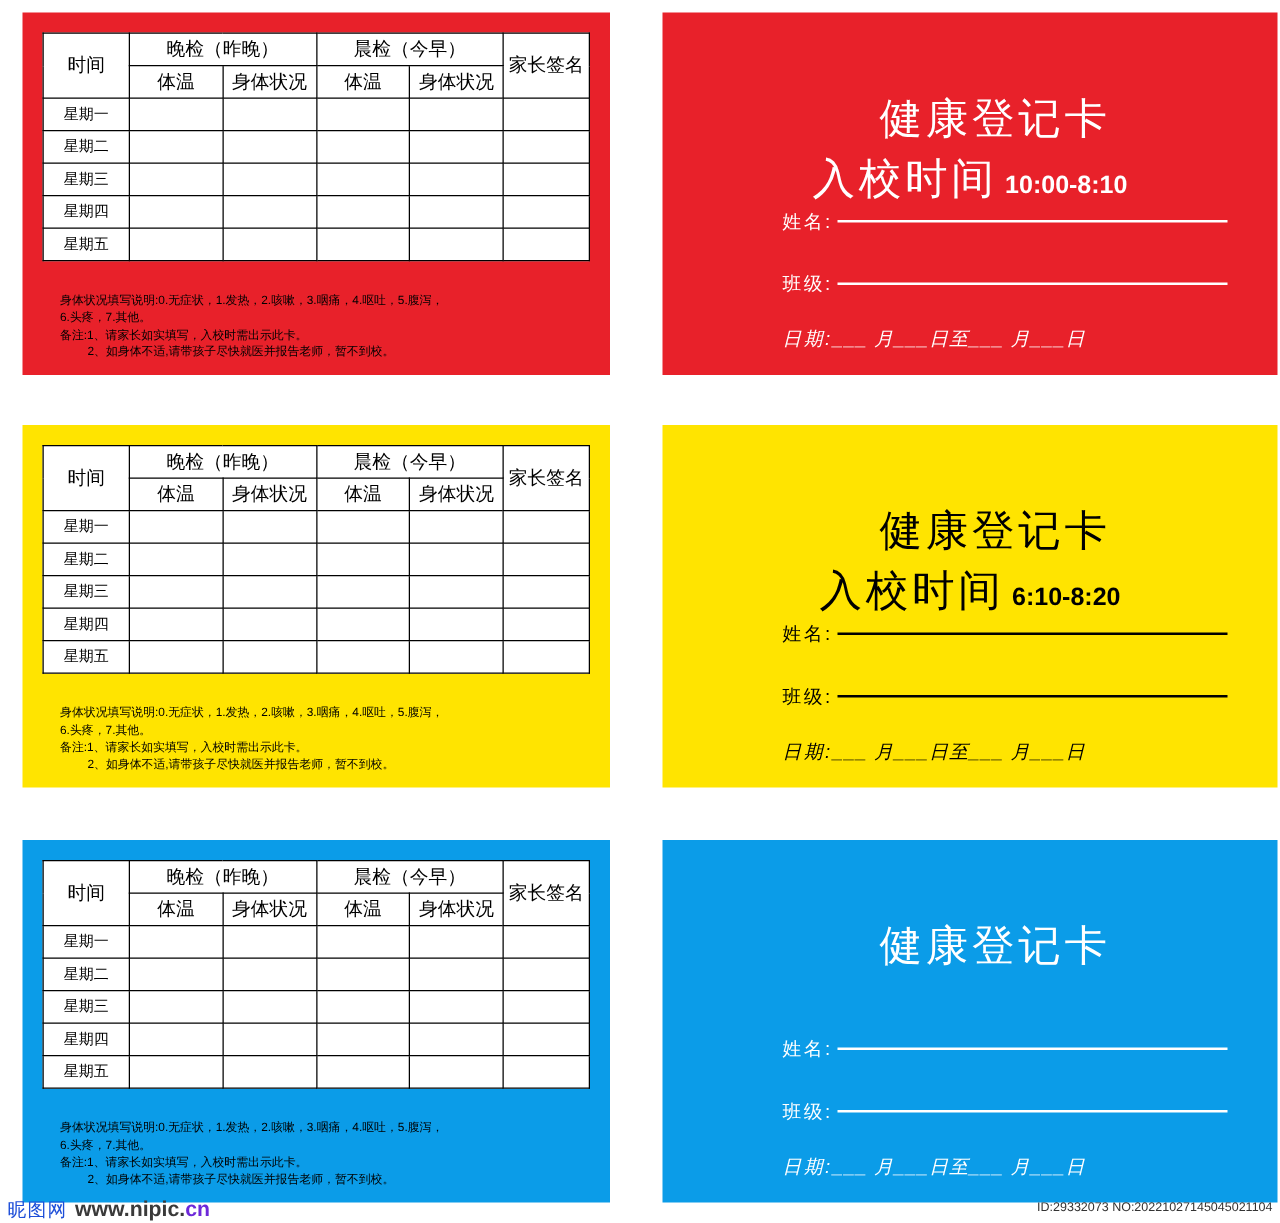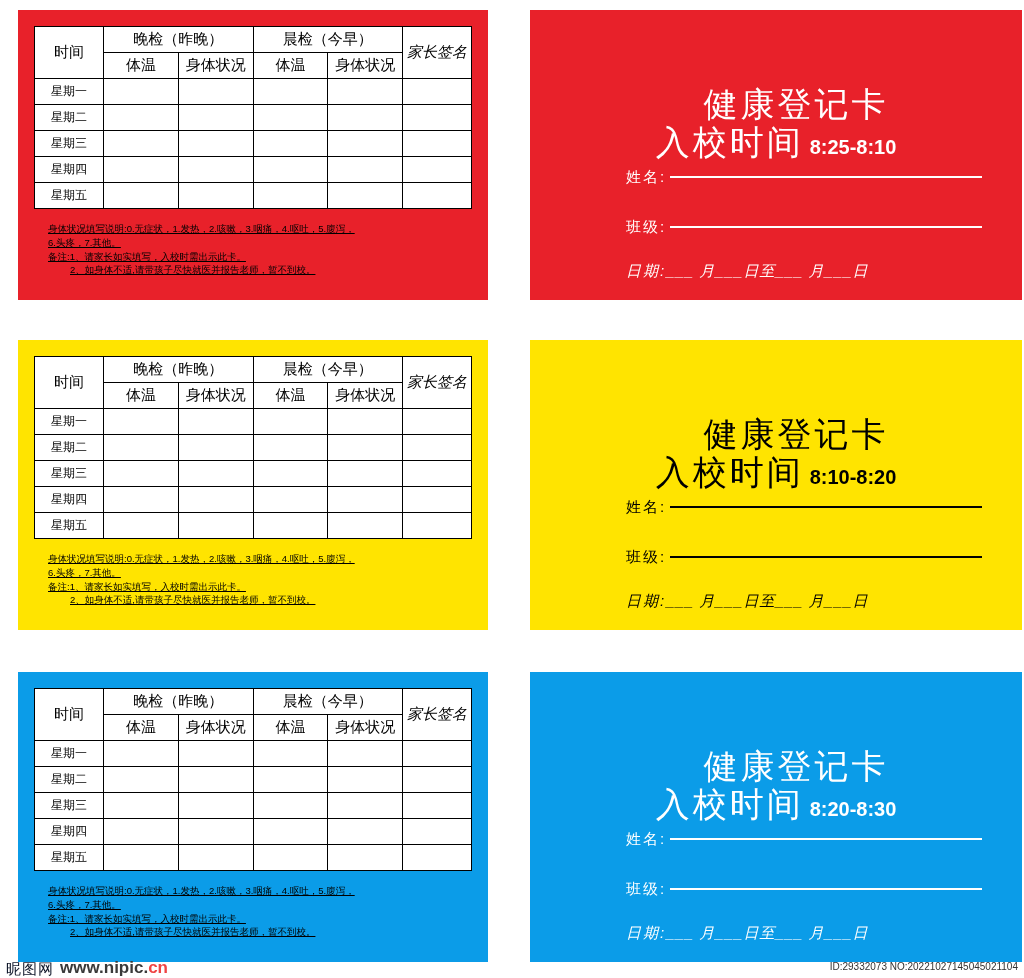--- a/index.html
+++ b/index.html
@@ -48,46 +48,45 @@
     font-weight:normal;
     font-size:12px;
     text-align:center;
     color:#000;
     height:25px;
     padding:0;
     font-family:"Liberation Sans","DejaVu Sans",sans-serif;
   }
   table.reg th{ font-size:15px; }
   .c-time{ width:68px;margin-left:12px; }
-  .c-sig{ width:68px;font-style:italic; }
+  .c-sig{ width:68px; }
 
   
   .notes{
     position:absolute;
     left:30px;
-    top:212px;
+    top:224px;
     width:430px;
     font-size:9.5px;
     line-height:1.45;
     color:#000;
-    text-decoration:underline;
   }
   .notes .ind{ padding-left:22px; }
   .red .notes{ color:#000; }
 
   
   .poster-title{
     position:absolute;
     left:0; right:0;
     text-align:center;
     font-size:34px;
     letter-spacing:3px;
     font-weight:normal;
   }
-  .t1{ top:72px;padding-left:40px; }
+  .t1{ top:62px;padding-left:40px; }
   .t2{ top:110px; }
   .t2 .small{
     font-size:20px;
     font-weight:bold;
     letter-spacing:0px;
     margin-left:6px;
   }
   .field{
     position:absolute;
     left:96px;
@@ -120,33 +119,33 @@
     height:36px;
   }
   .logo-zone{
     position:absolute;
     left:6px; bottom:2px;
     display:flex;
     align-items:flex-end;
   }
   .logo-cn{
     font-size:15px;
-    color:#0f172a;
+    color:#1d4ed8;
     letter-spacing:1px;
     line-height:1;
     margin-right:6px;
   }
   .logo-url{
     font-size:17px;
     font-weight:bold;
     color:#3a3a3a;
     line-height:1;
     font-family:"Liberation Sans","DejaVu Sans",sans-serif;
   }
-  .logo-url .cn{ color:#ef4444; }
+  .logo-url .cn{ color:#6d28d9; }
   .id-txt{
     position:absolute;
     right:6px; bottom:6px;
     font-size:10px;
     color:#333;
   }
 </style>
 </head>
 <body>
 
@@ -215,21 +214,21 @@
       <div>身体状况填写说明:0.无症状，1.发热，2.咳嗽，3.咽痛，4.呕吐，5.腹泻，</div>
       <div>6.头疼，7.其他。</div>
       <div>备注:1、请家长如实填写，入校时需出示此卡。</div>
       <div class="ind">2、如身体不适,请带孩子尽快就医并报告老师，暂不到校。</div>
     </div>
   </div>
 
   <div class="card right red row1">
     <div class="poster-title t1 white-txt">健康登记卡</div>
     <div class="poster-title t2 white-txt">
-      <span>入校时间</span><span class="small">8:25-8:10</span>
+      <span>入校时间</span><span class="small">10:00-8:10</span>
     </div>
     <div class="field f1 white-txt">
       <span class="lbl">姓名:</span>
       <span class="line"></span>
     </div>
     <div class="field f2 white-txt">
       <span class="lbl">班级:</span>
       <span class="line"></span>
     </div>
     <div class="field f3 white-txt">
@@ -301,21 +300,21 @@
       <div>身体状况填写说明:0.无症状，1.发热，2.咳嗽，3.咽痛，4.呕吐，5.腹泻，</div>
       <div>6.头疼，7.其他。</div>
       <div>备注:1、请家长如实填写，入校时需出示此卡。</div>
       <div class="ind">2、如身体不适,请带孩子尽快就医并报告老师，暂不到校。</div>
     </div>
   </div>
 
   <div class="card right yellow row2">
     <div class="poster-title t1 black-txt">健康登记卡</div>
     <div class="poster-title t2 black-txt">
-      <span>入校时间</span><span class="small">8:10-8:20</span>
+      <span>入校时间</span><span class="small">6:10-8:20</span>
     </div>
     <div class="field f1 black-txt">
       <span class="lbl">姓名:</span>
       <span class="line"></span>
     </div>
     <div class="field f2 black-txt">
       <span class="lbl">班级:</span>
       <span class="line"></span>
     </div>
     <div class="field f3 black-txt">
@@ -386,23 +385,20 @@
     <div class="notes">
       <div>身体状况填写说明:0.无症状，1.发热，2.咳嗽，3.咽痛，4.呕吐，5.腹泻，</div>
       <div>6.头疼，7.其他。</div>
       <div>备注:1、请家长如实填写，入校时需出示此卡。</div>
       <div class="ind">2、如身体不适,请带孩子尽快就医并报告老师，暂不到校。</div>
     </div>
   </div>
 
   <div class="card right blue row3">
     <div class="poster-title t1 white-txt">健康登记卡</div>
-    <div class="poster-title t2 white-txt">
-      <span>入校时间</span><span class="small">8:20-8:30</span>
-    </div>
     <div class="field f1 white-txt">
       <span class="lbl">姓名:</span>
       <span class="line"></span>
     </div>
     <div class="field f2 white-txt">
       <span class="lbl">班级:</span>
       <span class="line"></span>
     </div>
     <div class="field f3 white-txt">
       <span class="lbl">日期:</span>

